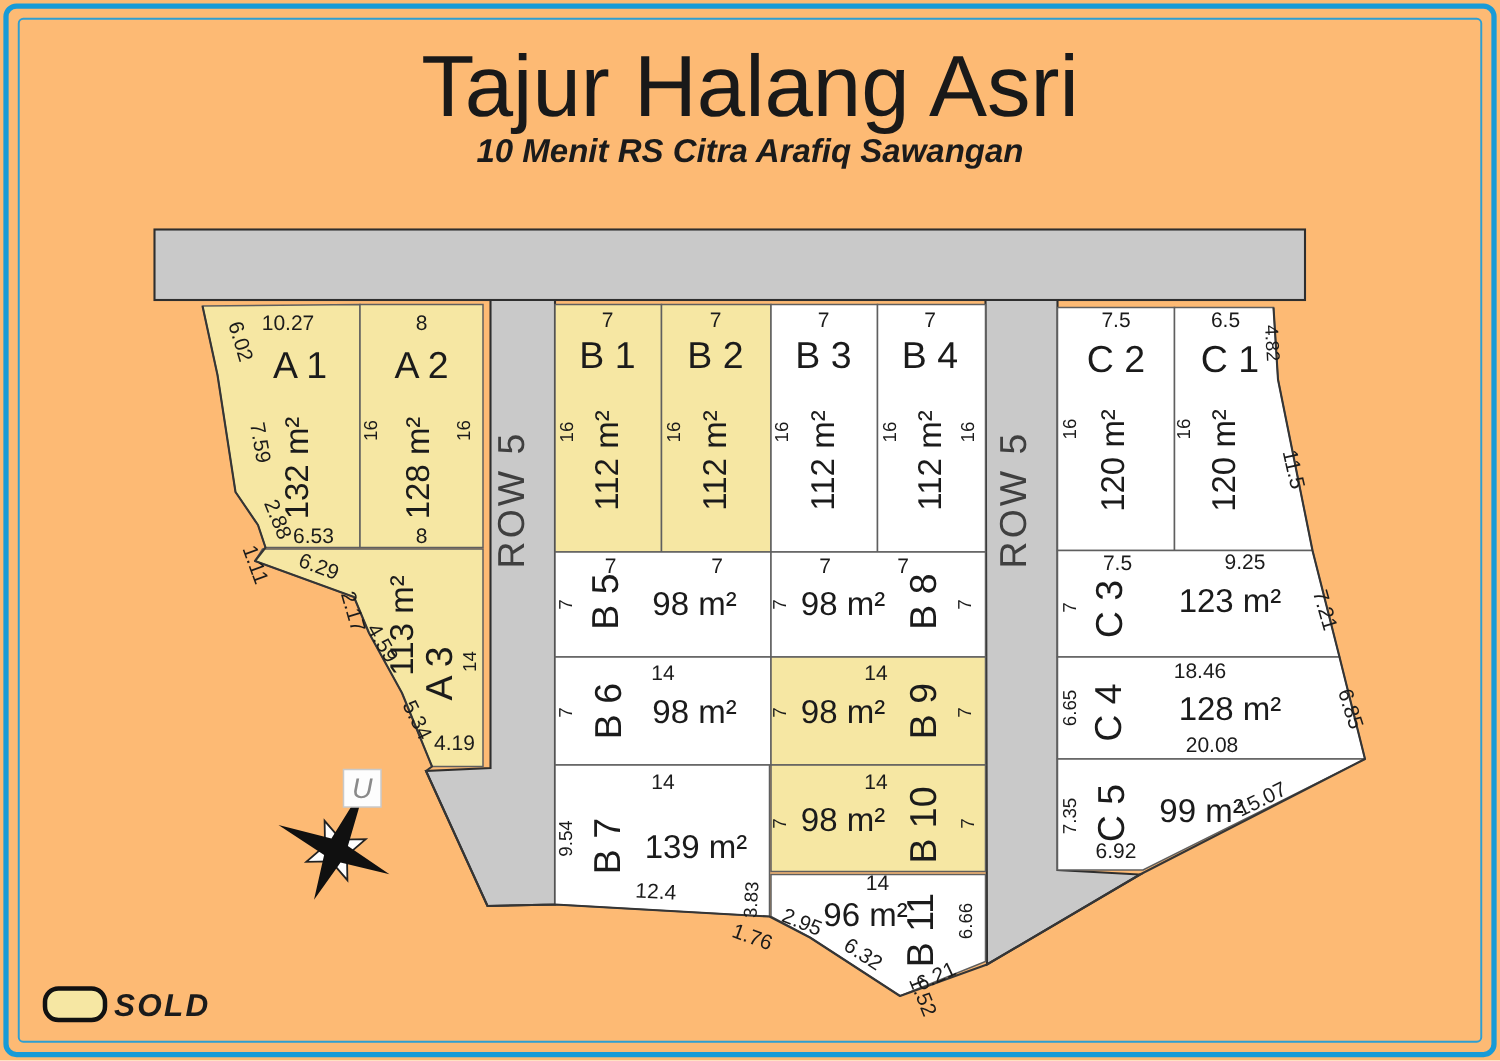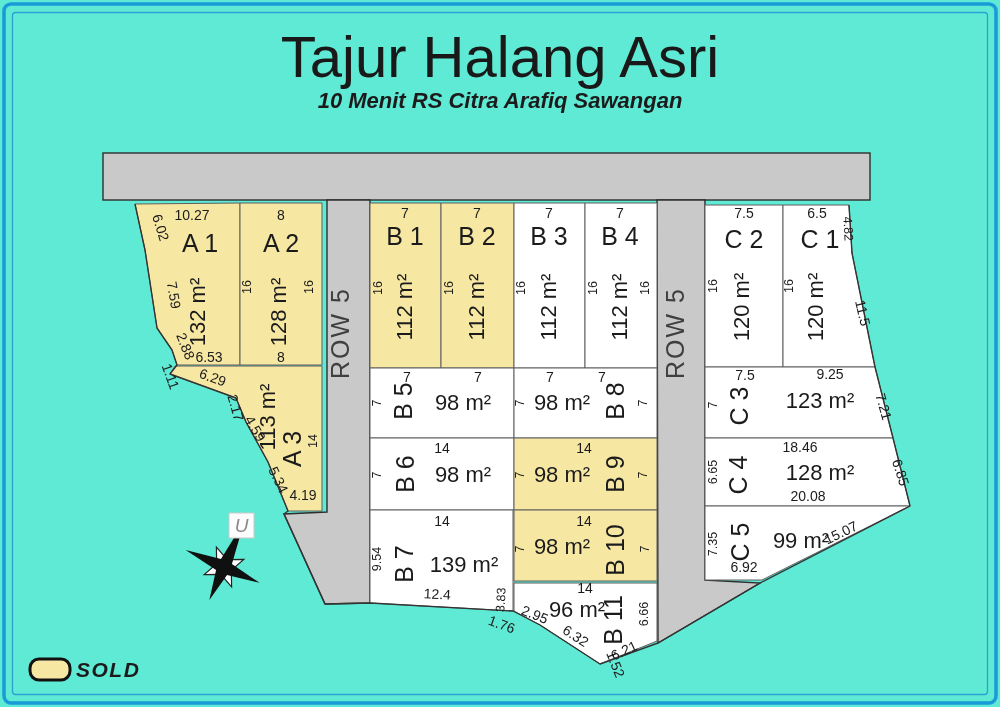--- a/index.html
+++ b/index.html
@@ -1,16 +1,16 @@
 <!DOCTYPE html>
 <html><head>
 <meta charset="utf-8">
 <style>
   html,body{margin:0;padding:0;background:#fff;}
-  .stage{position:relative;width:1000px;height:707px;background:#5eead4;overflow:hidden;}
+  .stage{position:relative;width:1000px;height:707px;background:#fdba74;overflow:hidden;}
   svg text{font-family:"Liberation Sans","DejaVu Sans",sans-serif;fill:#1b1b1b;}
   .title{font-size:58px;fill:#191919;}
   .subtitle{font-size:22px;font-style:italic;font-weight:700;}
   .rowlab{font-size:25px;fill:#3f3f3f;letter-spacing:2px;}
   .name{font-size:25px;}
   .area{font-size:22px;}
   .dim{font-size:14px;}
   .dim-s{font-size:12.5px;}
   .sold-text{font-size:21px;font-style:italic;font-weight:700;letter-spacing:1.5px;}
   .u-label{font-size:19px;font-style:italic;fill:#8a8a8a;}

